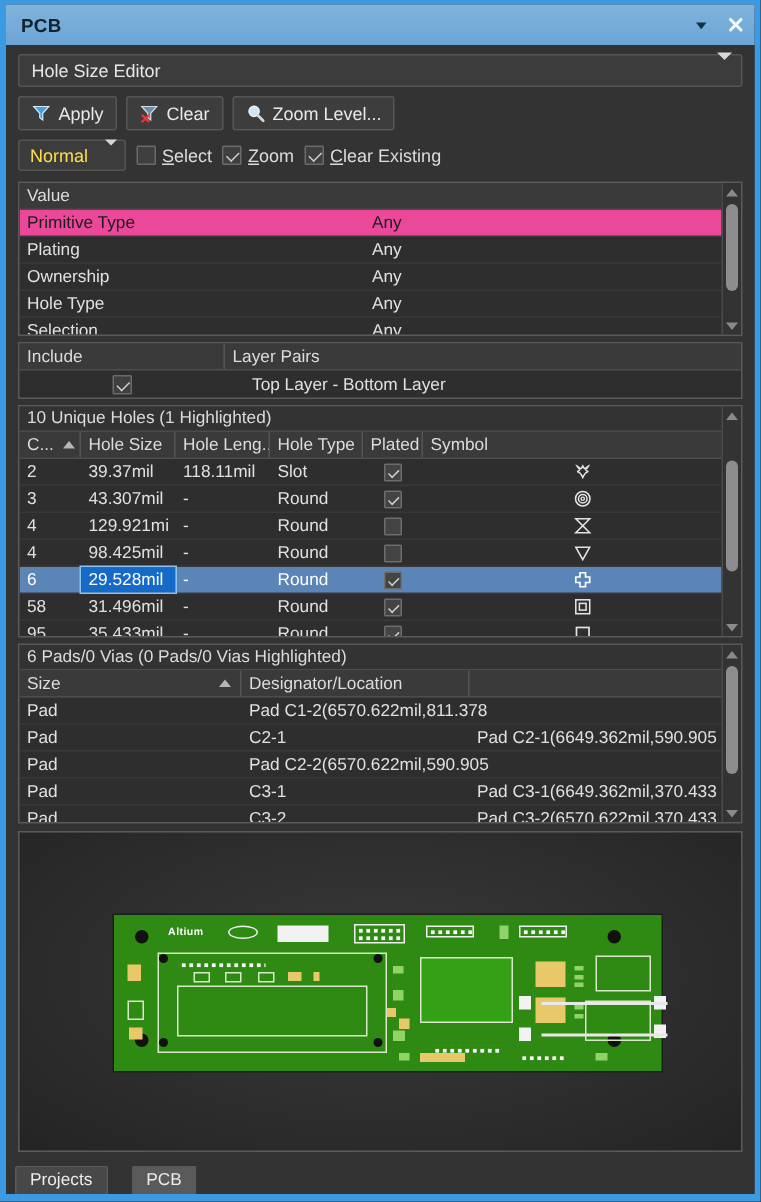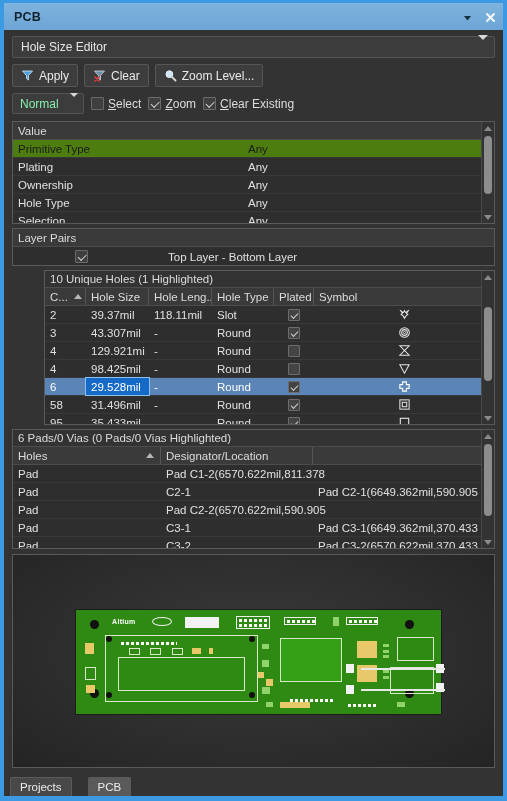--- a/index.html
+++ b/index.html
@@ -69,21 +69,21 @@
     cursor: default;
   }
   .btn svg { display:block; }
 
   
   .moderow { display: flex; align-items: center; gap: 7px; margin-bottom: 7px; }
   .mode-select {
     width: 72px; height: 21px; background: #3c3c3c;
     border: 1px solid #555; border-radius: 2px;
     display: flex; align-items: center; padding: 0 5px 0 7px;
-    color: #86efac; font-size: 12px;
+    color: #fde047; font-size: 12px;
   }
   .mode-select .caret { margin-left: auto; }
   .caret-sm {
     width:0;height:0;
     border-left:4px solid transparent;border-right:4px solid transparent;
     border-top:4px solid #d8d8d8;
   }
   .cbwrap { display:flex; align-items:center; gap:4px; color:#dcdcdc; font-size:12px; }
   .cb {
     width: 13px; height: 13px; background:#3f3f3f;
@@ -117,21 +117,21 @@
   .grow {
     display:flex; height: 18px; flex:0 0 18px;
     color:#e0e0e0; font-size:11.5px;
     border-bottom: 1px solid #383838;
   }
   .grow .gc {
     display:flex; align-items:center; padding-left:5px;
     overflow:hidden; white-space:nowrap;
   }
   .grow.sel { background:#5b85b6; color:#fff; }
-  .grow.selgray { background:#4d7c0f; color:#1c1c1c; }
+  .grow.selgray { background:#ec4899; color:#1c1c1c; }
   .caption {
     height:17px; flex:0 0 17px; background:#333333;
     color:#dcdcdc; font-size:11.5px;
     display:flex; align-items:center; padding-left:5px;
     border-bottom:1px solid #4c4c4c;
   }
 
   
   .sbar {
     position:absolute; right:0; top:0; bottom:0; width:13px;
@@ -151,21 +151,21 @@
 
   
   .inc-wrap { height: 38px; flex:0 0 38px; margin-bottom:4px; }
   .inc-c1 { width: 137px; }
   .inc-c2 { flex:1 1 auto; }
   .inc-row { display:flex; height:19px; flex:0 0 19px; font-size:11.5px; color:#e0e0e0; }
   .inc-cb-cell { width:137px; display:flex; align-items:center; justify-content:center; }
   .inc-lbl-cell { flex:1 1 auto; display:flex; align-items:center; padding-left:18px; }
 
   
-  .holes-wrap { height: 155px; flex:0 0 155px; margin-bottom:4px;margin-left:32px; }
+  .holes-wrap { height: 155px; flex:0 0 155px; margin-bottom:4px; }
   .hw-c  { width: 41px; }
   .hw-hs { width: 63px; }
   .hw-hl { width: 63px; }
   .hw-ht { width: 62px; }
   .hw-pl { width: 40px; }
   .hw-sy { flex:1 1 auto; }
   .pl-cell { justify-content:center !important; padding-left:0 !important; }
   .sym-cell { justify-content:center !important; padding-left:0 !important; }
   .cb-sm {
     width:12px;height:12px;background:#444;border:1px solid #6d6d6d;border-radius:1px;
@@ -347,20 +347,21 @@
           <div class="sb-thumb" style="top:2px;height:58px;"></div>
         </div>
         <div class="sb-arrow">
             <span class="tri-dn"></span>
           </div>
       </div>
     </div>
 
     <div class="grid inc-wrap">
       <div class="ghead">
+        <div class="hc inc-c1">Include</div>
         <div class="hc inc-c2">Layer Pairs</div>
       </div>
       <div class="inc-row">
         <div class="inc-cb-cell">
           <span class="cb on"></span>
         </div>
         <div class="inc-lbl-cell">Top Layer - Bottom Layer</div>
       </div>
     </div>
 
@@ -498,21 +499,21 @@
         <div class="sb-arrow">
             <span class="tri-dn"></span>
           </div>
       </div>
     </div>
 
     <div class="grid pads-wrap">
       <div class="caption">6 Pads/0 Vias (0 Pads/0 Vias Highlighted)</div>
       <div class="ghead">
         <div class="hc pw-kind">
-          <span>Holes</span>
+          <span>Size</span>
           <span class="sort-asc" style="margin-left:auto;margin-right:6px;"></span>
         </div>
         <div class="hc pw-desg">Designator/Location</div>
         <div class="hc pw-loc"></div>
       </div>
       <div style="flex:1 1 auto; overflow:hidden;">
         <div class="grow">
           <div class="gc pw-kind">Pad</div>
           <div class="gc pw-loc">Pad C1-2(6570.622mil,811.378</div>
         </div>

